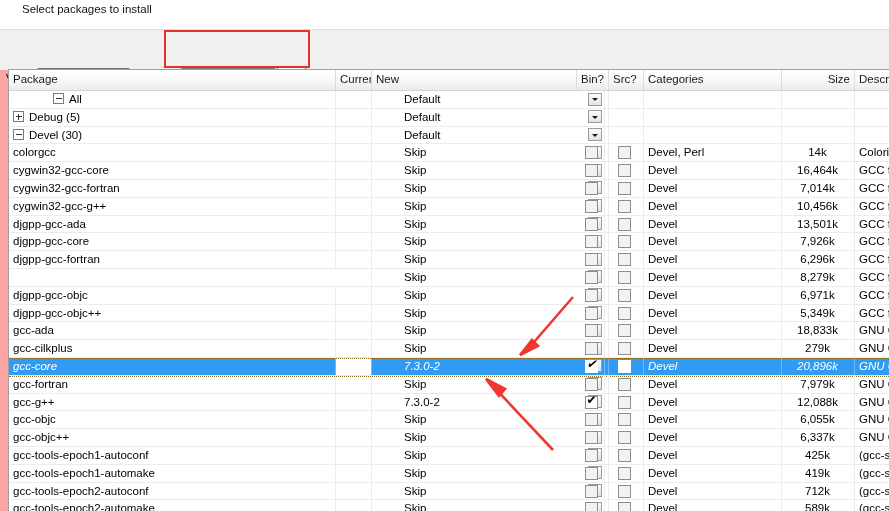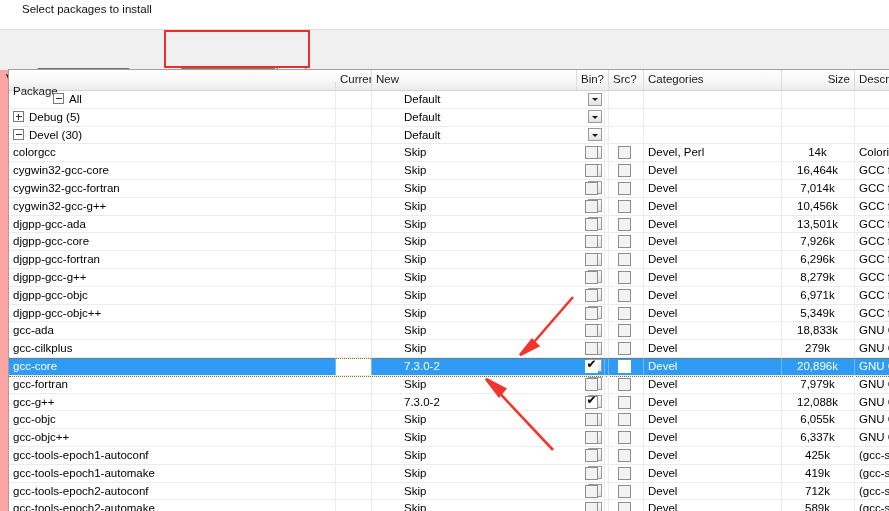--- a/index.html
+++ b/index.html
@@ -127,21 +127,21 @@
 
   .cell .t{display:block;padding:0 4px;}
   .cell.size .t{padding-right:5px;}
 
   
   .row.sel .cell.pkg .t,
   .row.sel .cell.new .t,
   .row.sel .cell.cat .t,
   .row.sel .cell.size .t,
   .row.sel .cell.desc .t{color:#ffffff;}
-  .row.sel .cell{border-right-color:#6fb9f7;}
+  .row.sel .cell{border-right-color:#6fb9f7;font-style:italic;}
   .row.sel .cell.cur{background:#ffffff;}
   .sel-outline{
     position:absolute;left:0;top:0;right:0;height:16.8px;
     pointer-events:none;
     border-top:1px dotted #8a6a20;border-bottom:1px dotted #8a6a20;
   }
   .tbox{
     display:inline-block;width:9px;height:9px;
     border:1px solid #7a7a7a;background:#ffffff;
     position:relative;vertical-align:middle;margin-right:5px;
@@ -218,21 +218,21 @@
       <span class="sv">gcc</span>
     </div>
 
     <div class="btn-clear"><u>C</u><span>lear</span></div>
   </div>
 
   <div class="anno-rect"></div>
 
   <div class="listwrap">
     <div class="hdr" id="table-header">
-        <div class="hc" style="left: 0px; width: 327px; margin-top: 12px;">
+        <div class="hc" style="left: 0px; width: 327px;">
           <span>Package</span>
         </div>
         <div class="hc" style="left: 327px; width: 36px;">
           <span>Current</span>
         </div>
         <div class="hc" style="left: 363px; width: 205px;">
           <span>New</span>
         </div>
         <div class="hc" style="left: 568px; width: 32px;">
           <span>Bin?</span>
@@ -503,23 +503,20 @@
             <span class="ddbtn"></span>
           </div>
           <div class="cell bin">
             <span class="cbx off"></span>
           </div>
           <div class="cell src">
             <span class="cbx off"></span>
           </div>
         </div>
         <div class="row">
-          <div class="cell pkg">
-            <span class="t ind2">djgpp-gcc-g++</span>
-          </div>
           <div class="cell cur">
             <span class="t"></span>
           </div>
           <div class="cell cat">
             <span class="t">Devel</span>
           </div>
           <div class="cell size">
             <span class="t">8,279k</span>
           </div>
           <div class="cell desc">

